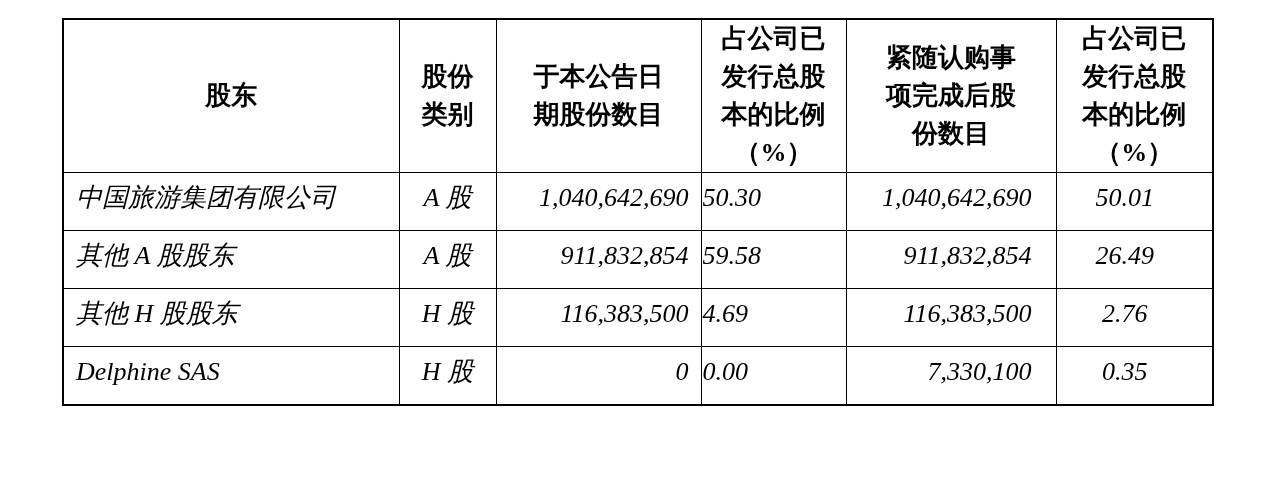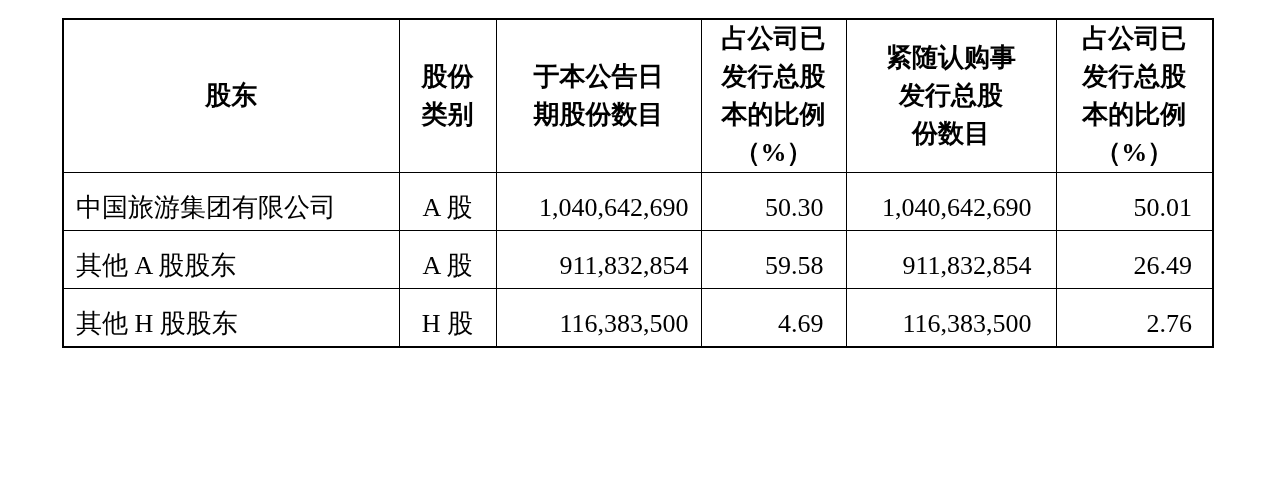--- a/index.html
+++ b/index.html
@@ -50,30 +50,31 @@
     vertical-align: middle;
     line-height: 38px;
     white-space: pre-line;
     padding: 0 4px;
   }
 
   
   table.shareholding td {
     height: 58px;
     vertical-align: top;
-    padding-top: 19px;
+    padding-top: 9px;
     line-height: 32px;
     white-space: nowrap;
+    font-style: italic;
   }
   td.c0 { text-align: left;  padding-left: 12px; padding-right: 4px; }
   td.c1 { text-align: center; }
   td.c2 { text-align: right; padding-right: 12px; }
-  td.c3 { text-align: right; padding-right: 22px; }
+  td.c3 { text-align: left; padding-right: 22px; }
   td.c4 { text-align: right; padding-right: 24px; }
-  td.c5 { text-align: right; padding-right: 20px; }
+  td.c5 { text-align: center; padding-right: 20px; }
 </style>
 </head>
 <body>
 
 <div class="page">
   <table class="shareholding">
     <colgroup>
       <col class="w0">
         <col class="w1">
         <col class="w2">
@@ -86,21 +87,21 @@
         <th>股东</th>
         <th>股份
 类别</th>
         <th>于本公告日
 期股份数目</th>
         <th>占公司已
 发行总股
 本的比例
 （%）</th>
         <th>紧随认购事
-发行总股
+项完成后股
 份数目</th>
         <th>占公司已
 发行总股
 本的比例
 （%）</th>
       </tr>
     </thead>
     <tbody>
       <tr>
         <td class="c0">中国旅游集团有限公司</td>
@@ -119,15 +120,23 @@
         <td class="c5">26.49</td>
       </tr>
       <tr>
         <td class="c0">其他 H 股股东</td>
         <td class="c1">H 股</td>
         <td class="c2">116,383,500</td>
         <td class="c3">4.69</td>
         <td class="c4">116,383,500</td>
         <td class="c5">2.76</td>
       </tr>
+      <tr>
+        <td class="c0">Delphine SAS</td>
+        <td class="c1">H 股</td>
+        <td class="c2">0</td>
+        <td class="c3">0.00</td>
+        <td class="c4">7,330,100</td>
+        <td class="c5">0.35</td>
+      </tr>
     </tbody>
   </table>
 </div>
 
 </body></html>

